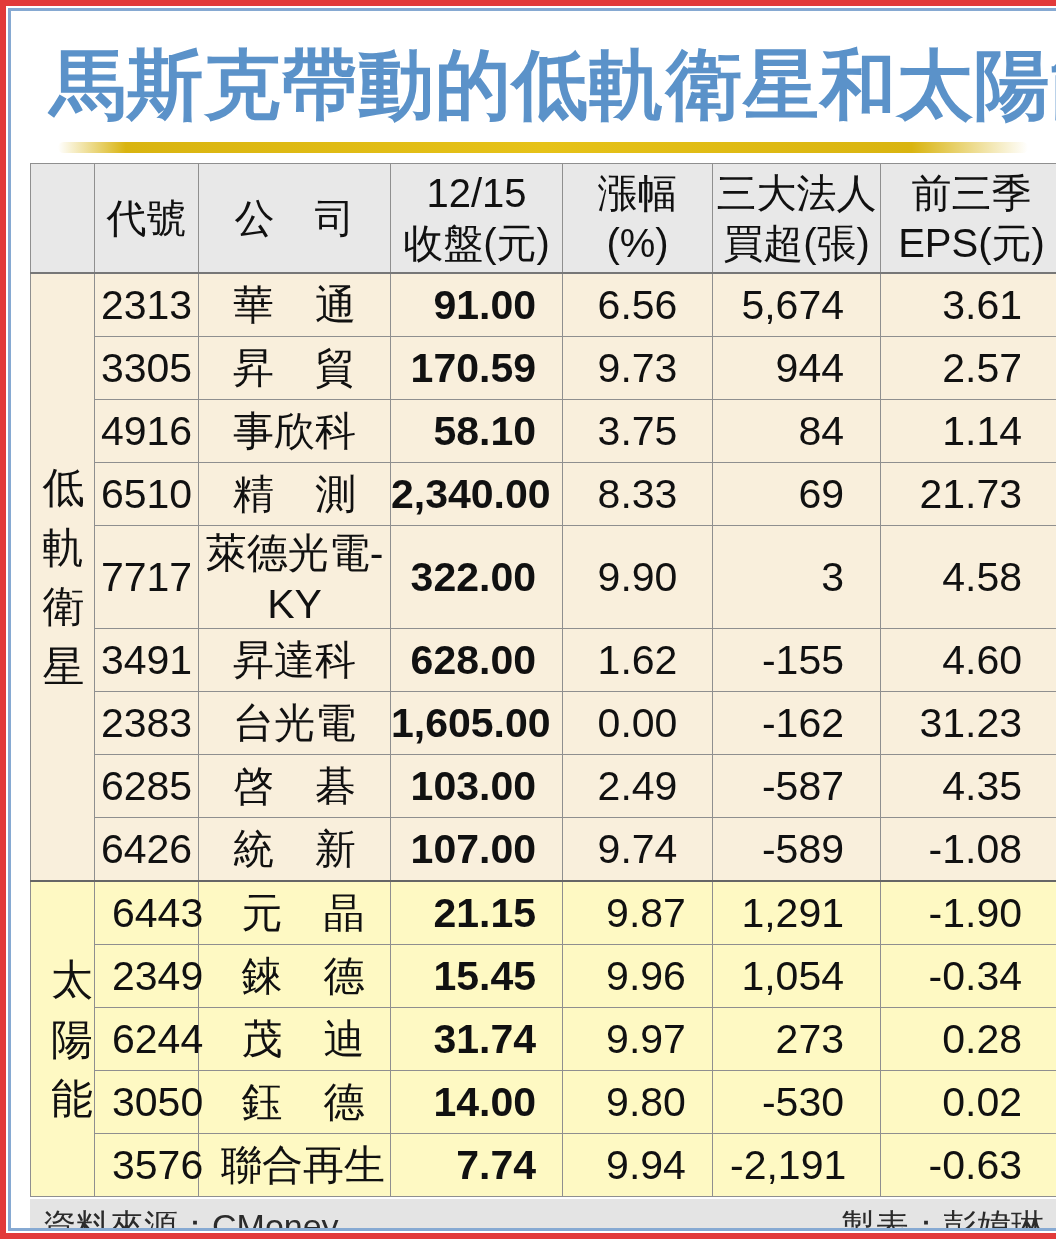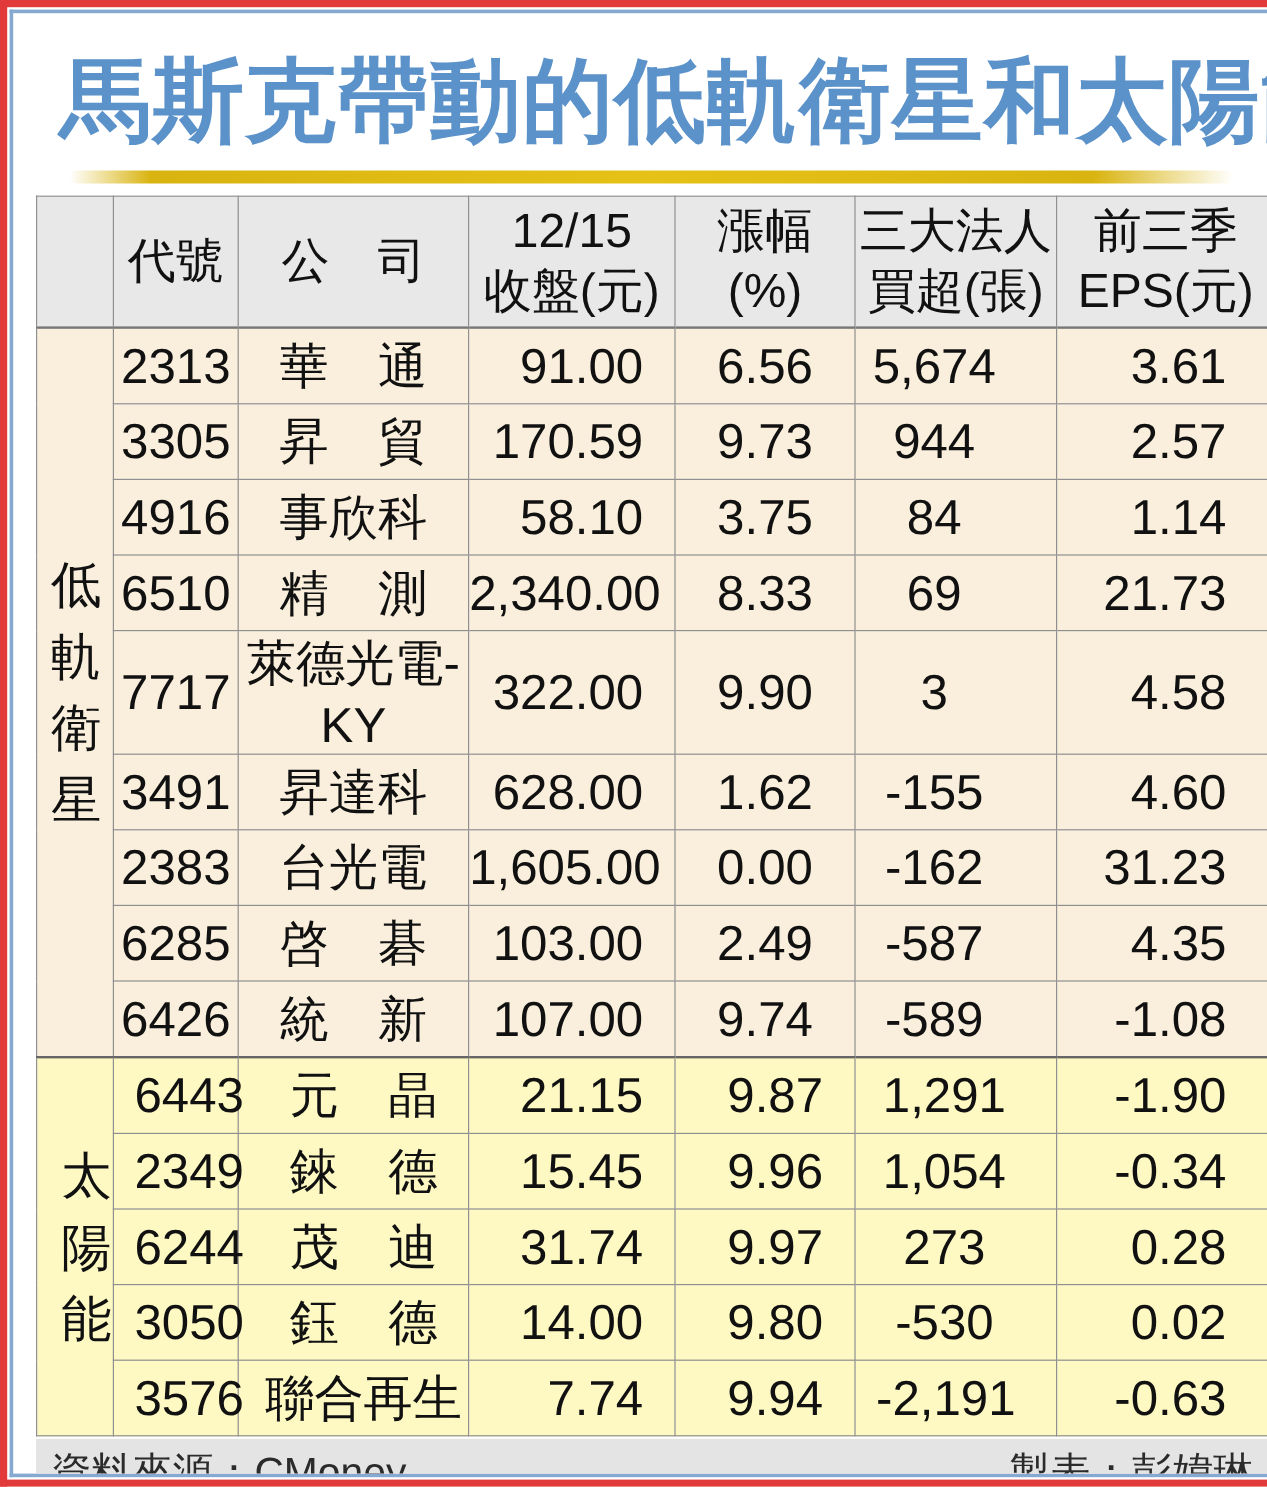--- a/index.html
+++ b/index.html
@@ -22,22 +22,22 @@
            white-space:pre-line;line-height:1.25;font-size:40px;text-align:center;
            border-bottom:2px solid #777;}
   tbody td,tbody th{height:62px;}
   tbody.g0 td,tbody.g0 th{background:#f9efdc;}
   tbody.g1 td,tbody.g1 th{background:#fef9c3;padding-left:17px;}
   tbody.g1 tr:first-child td,tbody.g1 tr:first-child th{border-top:2px solid #666;}
   .group-cell{font-weight:normal;vertical-align:middle;}
   .vlabel{width:1.05em;margin:0 auto;line-height:1.42;word-break:break-all;
           font-size:42px;text-align:right;}
   .c-code,.c-name,.c-change{text-align:center;}
-  .c-close{text-align:right;padding-right:26px;}
-  .c-net{text-align:center;padding-right:36px;}
+  .c-close{text-align:right;padding-right:26px;font-weight:bold;}
+  .c-net{text-align:right;padding-right:36px;}
   .c-eps{text-align:right;padding-right:40px;}
   .footer-band{box-sizing:border-box;width:1037px;height:56px;margin-top:2px;
        background:#e4e4e4;display:flex;justify-content:space-between;
        align-items:center;font-size:34px;color:#2b2b2b;padding:0 22px 0 12px;}
 </style>
 </head>
 <body>
 
 <div class="frame">
   <div class="inner">

